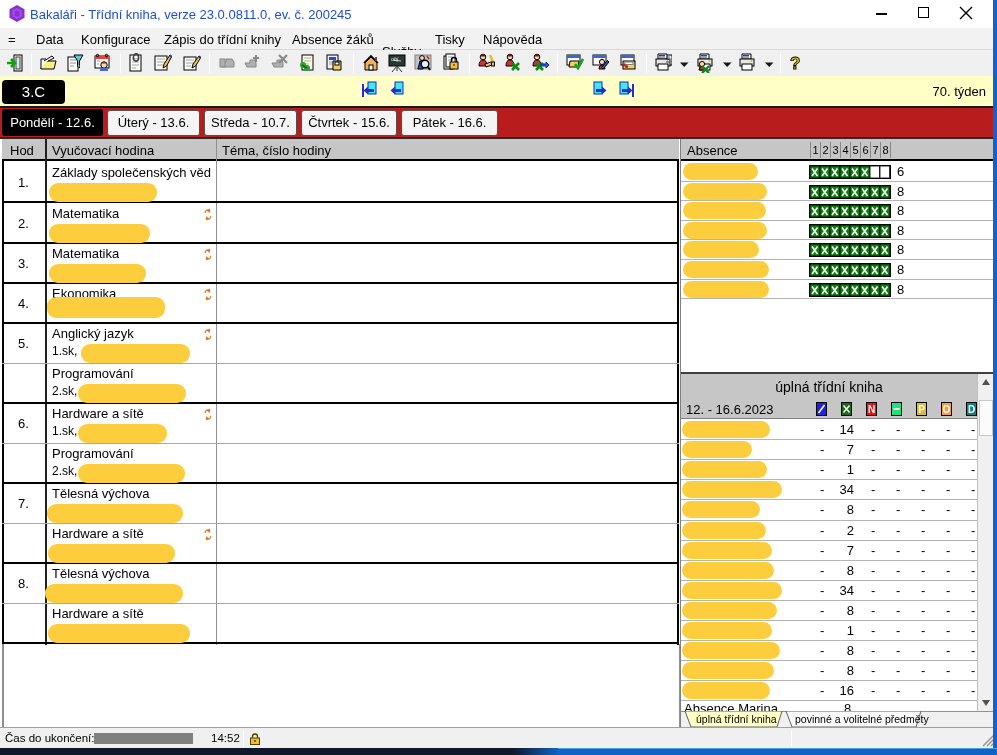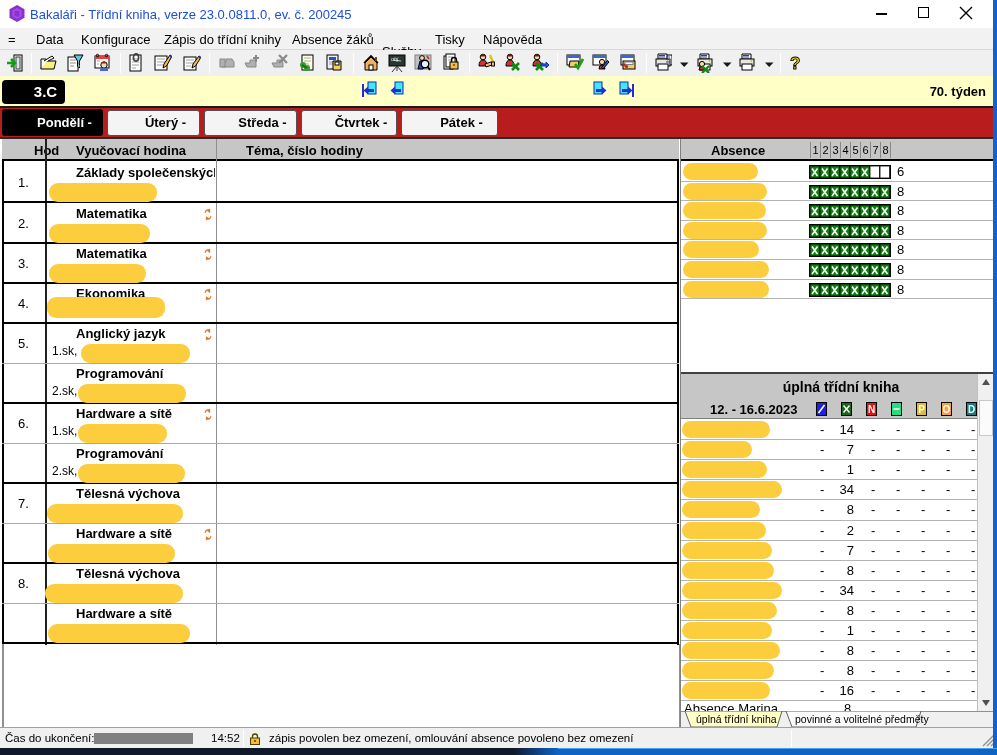--- a/index.html
+++ b/index.html
@@ -1,18 +1,18 @@
 <!DOCTYPE html>
 <html><head><meta charset="utf-8">
 <style>
 * { margin:0; padding:0; box-sizing:border-box; }
 html,body { width:997px; height:755px; overflow:hidden; }
 body { font-family:"Liberation Sans", sans-serif; position:relative; background:#fff; }
 .abs { position:absolute; }
-.b { font-weight:bold;padding-left:24px; }
+.b { font-weight:normal; }
 .blob { position:absolute; background:#fcce3e; border-radius:9px; }
 </style></head><body>
 
 <div class="abs" style="left:0;top:0;width:997px;height:28px;background:#ffffff;">
 <svg class="abs" style="left:9px;top:5px" width="16" height="17" viewBox="0 0 16 17">
       <polygon points="8,0 15.5,4.2 15.5,12.8 8,17 0.5,12.8 0.5,4.2" fill="#8a2fd0"></polygon>
       <polygon points="8,3 12.6,5.6 12.6,11.4 8,14 3.4,11.4 3.4,5.6" fill="#a14fe0"></polygon>
       <rect x="5.6" y="5.8" width="4.8" height="5.8" rx="1" fill="#8a2fd0"></rect>
     </svg>
 <div class="abs" style="left:30px;top:7px;font-size:13px;color:#1d4ed8;">Bakaláři - Třídní kniha, verze 23.0.0811.0, ev. č. 200245</div>
@@ -692,21 +692,20 @@
 <div class="abs" style="left:0;top:727px;width:997px;height:21px;background:#f0f0f0;border-top:1px solid #a0a0a0;font-size:11.5px;">
 <div class="abs" style="left:5px;top:4px;">Čas do ukončení:</div>
 <div class="abs" style="left:94px;top:5px;width:99px;height:11px;background:#808080;"></div>
 <div class="abs" style="left:211px;top:4px;">14:52</div>
 <div class="abs" style="left:243px;top:2px;width:1px;height:17px;background:#b0b0b0;border-right:1px solid #fff;"></div>
 <svg class="abs" style="left:250px;top:5px" width="10" height="12" viewBox="0 0 10 12">
       <rect x="0.5" y="5" width="9" height="6.5" fill="#f0c030" stroke="#504000"></rect>
       <path d="M2.5,5 v-1.5 a2.5,2.5 0 0 1 5,0 v1.5" fill="none" stroke="#504000" stroke-width="1.3"></path>
       <circle cx="5" cy="8" r="1" fill="#504000"></circle>
     </svg>
-<div class="abs" style="left:269px;top:4px;">zápis povolen bez omezení, omlouvání absence povoleno bez omezení</div>
 <div class="abs" style="left:791px;top:2px;width:1px;height:17px;background:#b0b0b0;border-right:1px solid #fff;"></div>
 <svg class="abs" style="left:981px;top:6px" width="14" height="13">
       <path d="M13,1 L2,12 M13,5 L6,12 M13,9 L10,12" stroke="#909090" stroke-width="1.4"></path>
     </svg>
 </div>
 <div class="abs" style="left:0;top:748px;width:997px;height:7px;background:#0e63c4;"></div>
 <div class="abs" style="left:0;top:748px;width:558px;height:7px;background:linear-gradient(90deg,#10182c 0%,#10182c 92%,#0e63c4 100%);"></div>
 <div class="abs" style="left:558px;top:748px;width:439px;height:1px;background:#47a0e8;"></div>
 <div class="abs" style="left:993px;top:0;width:4px;height:748px;background:#1161cf;"></div>
 </body></html>

